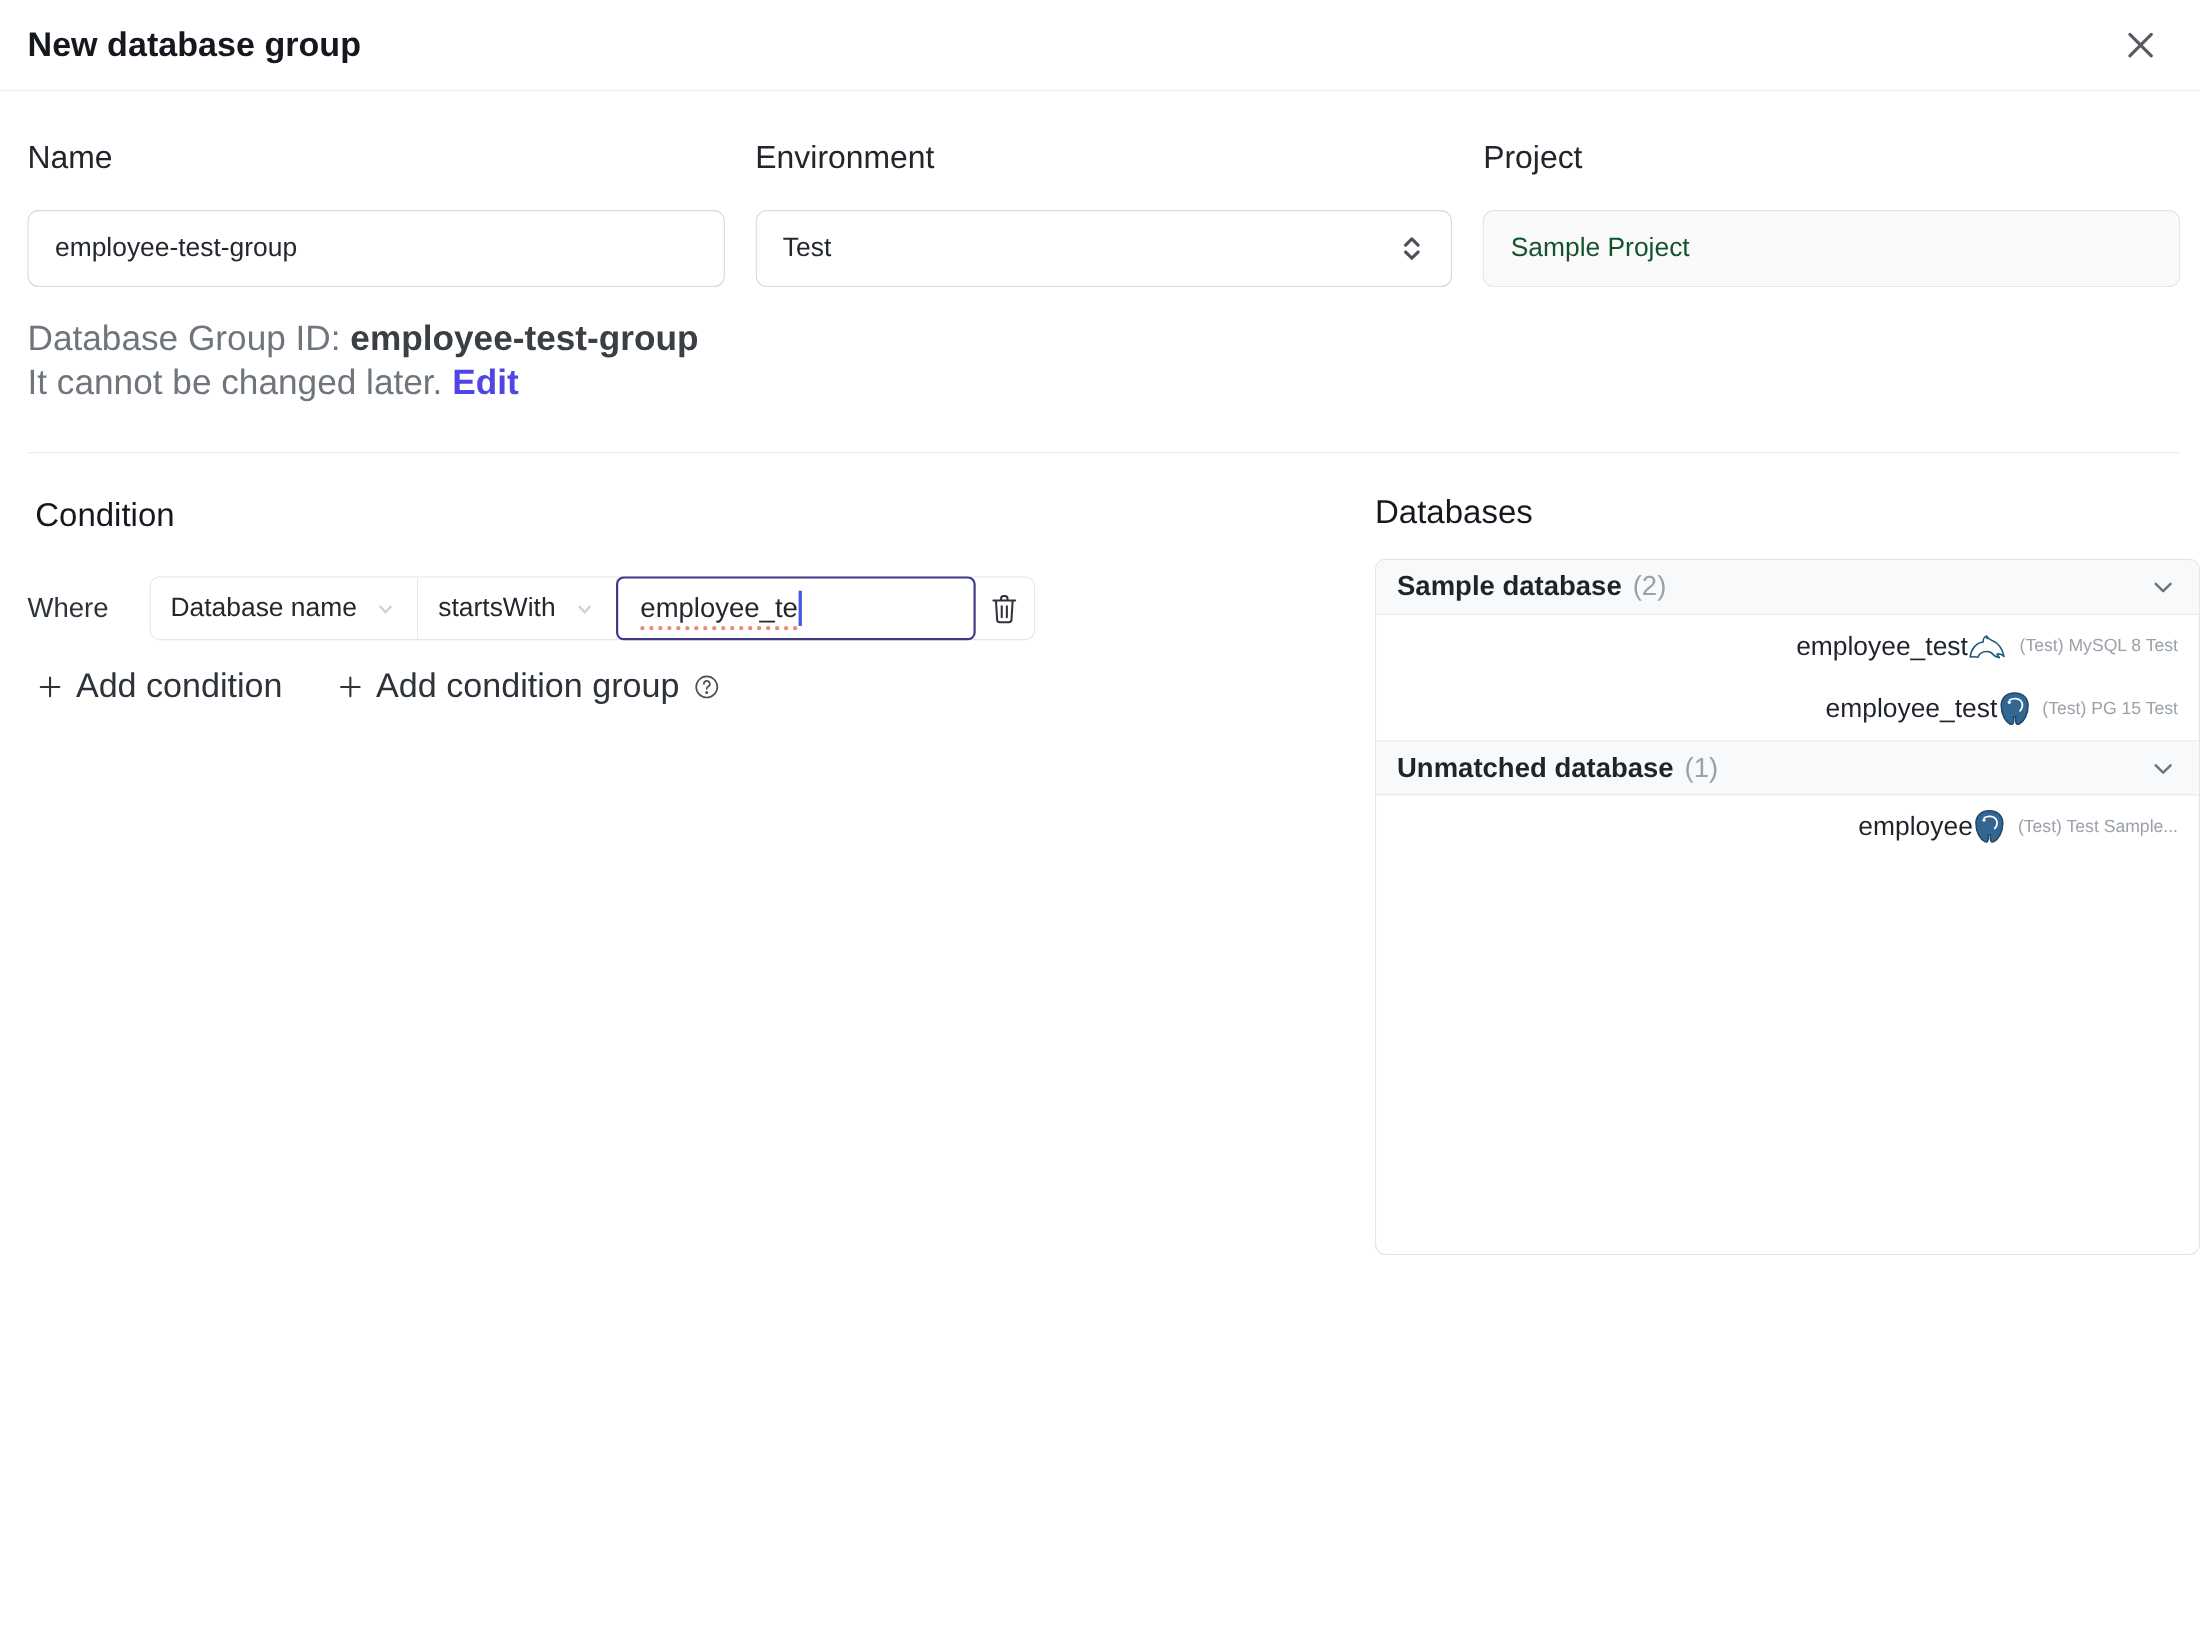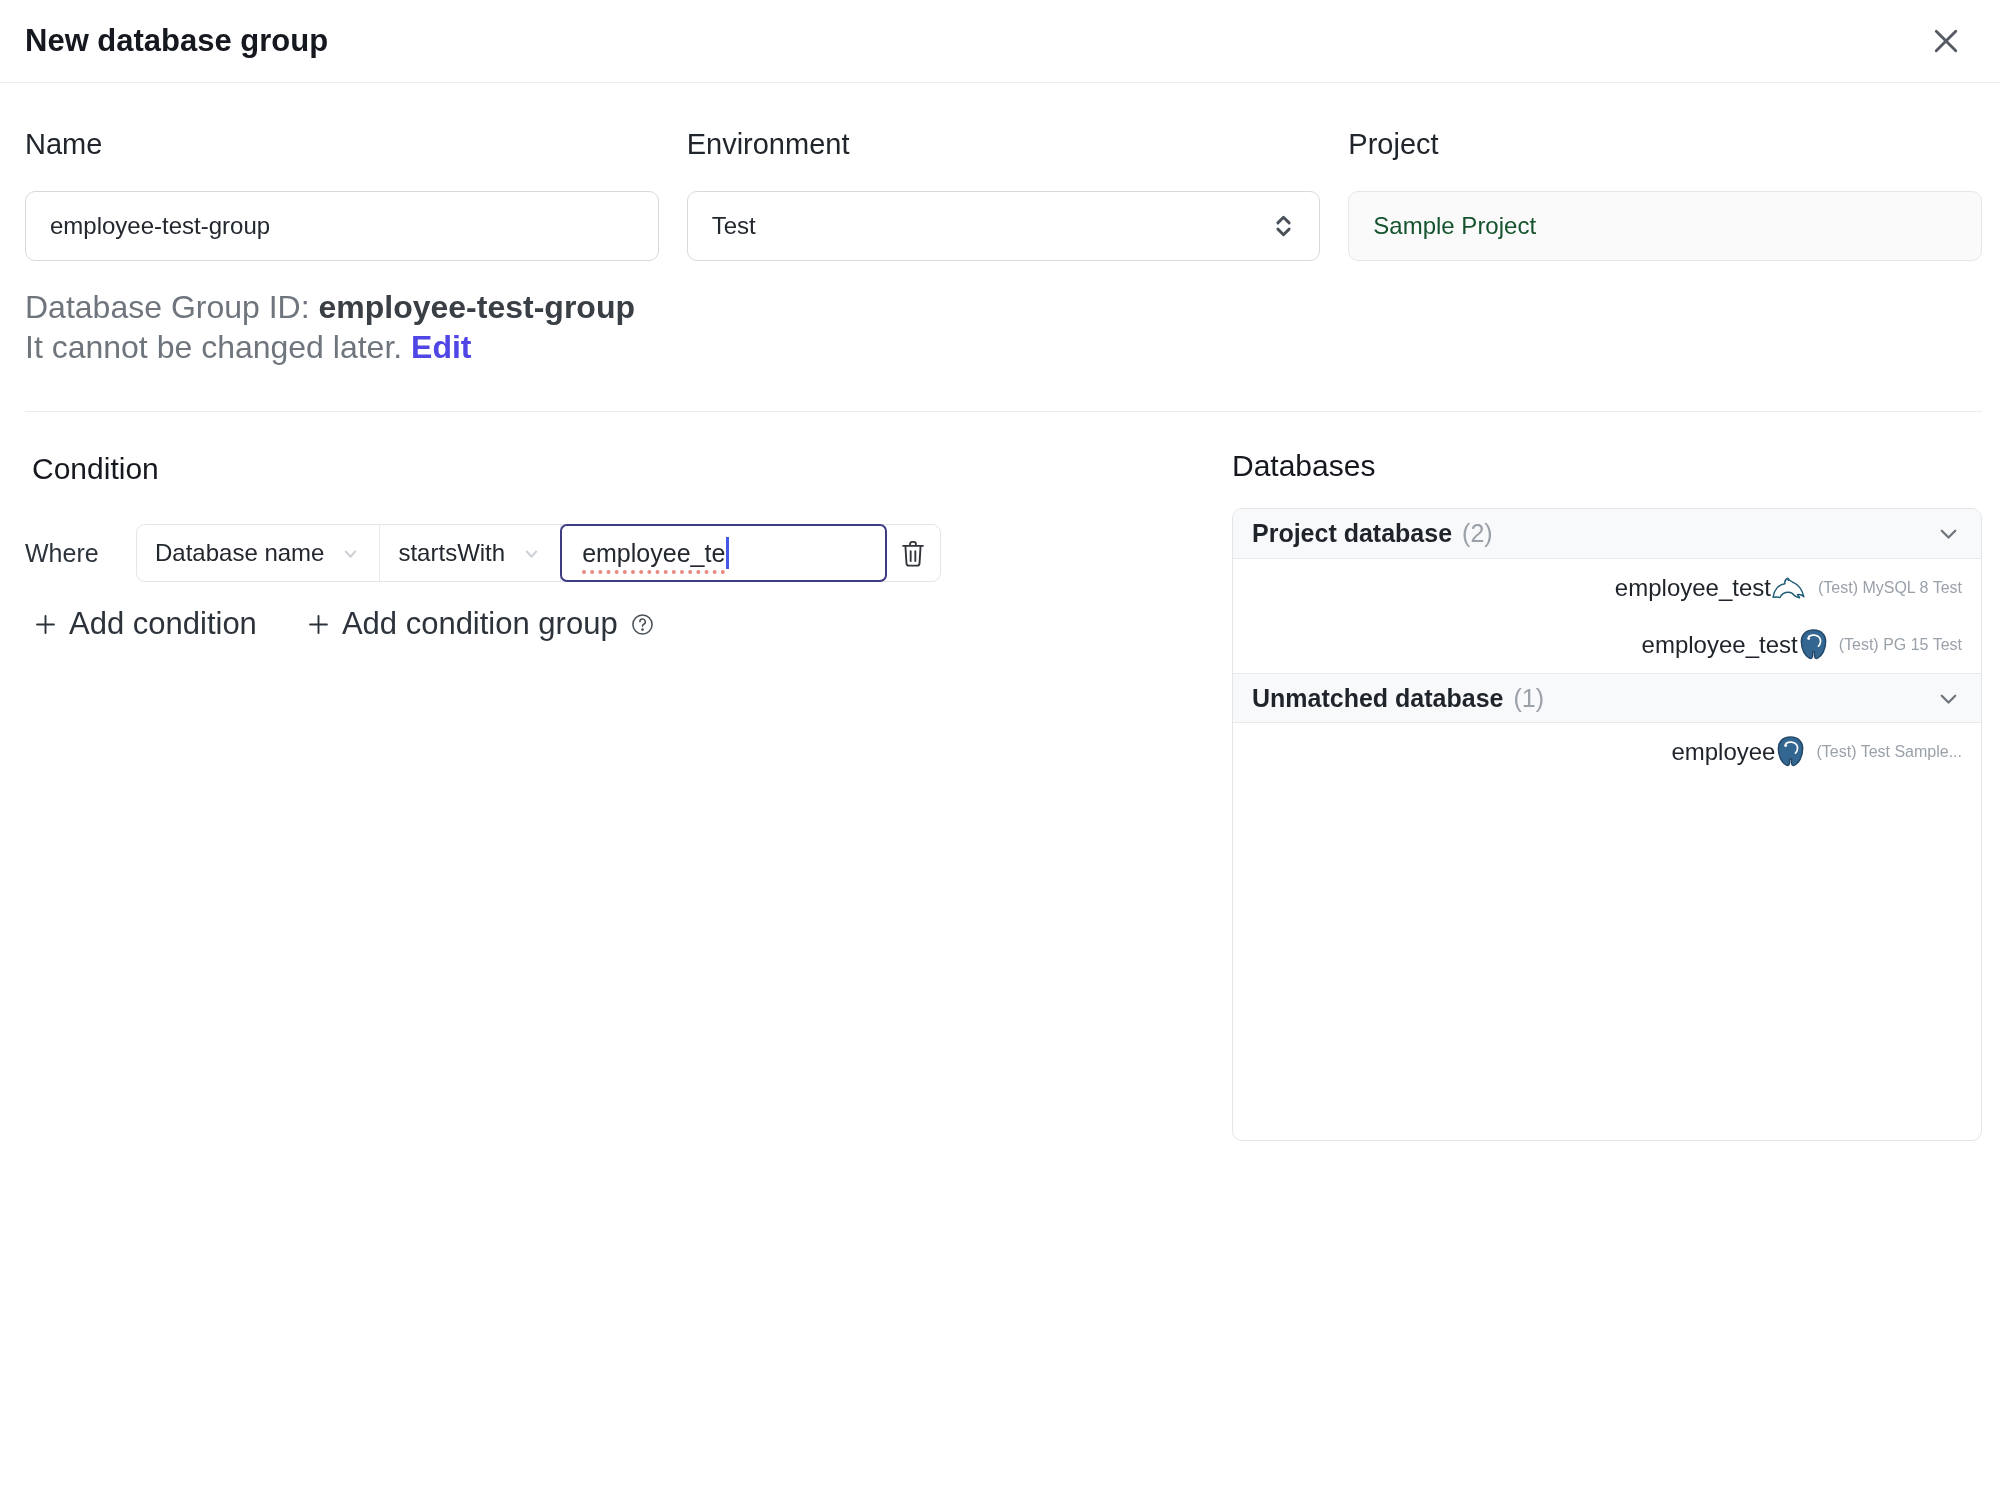--- a/index.html
+++ b/index.html
@@ -40,21 +40,21 @@
   .id-hint {
     margin:26px 18px 0 25px; max-width:625px;
     font-size:32px; line-height:40px; color:#6f757d;
   }
   .id-strong { color:#3a3f46; font-weight:700; }
   .edit-link { color:#4f46e5; font-weight:700; text-decoration:none; cursor:pointer; }
 
   .divider { height:1px; background:#ececee; margin:44px 18px 0 25px; }
 
   
-  .content { display:flex; align-items:flex-start; padding-right:18px; }
+  .content { display:flex; align-items:flex-start; }
 
   .cond-col { flex:1; padding-left:25px; padding-top:40px; }
   .section-heading { font-size:30px; font-weight:500; color:#15181e; margin:0; }
   .cond-heading { margin-left:7px; margin-bottom:38px; }
 
   .cond-row { display:flex; align-items:center; }
   .where-label { font-size:25px; color:#2d333b; width:111px; }
   .cond-group {
     display:flex; align-items:stretch; height:58px;
     border:1px solid #e3e5e8; border-radius:9px; background:#fff;
@@ -212,21 +212,21 @@
       </span>
     </div>
   </div>
 
   <div class="db-col">
     <h2 class="section-heading db-heading">Databases</h2>
 
     <div class="db-panel">
 
       <div class="db-group-header">
-        <span class="db-group-title">Project database</span>
+        <span class="db-group-title">Sample database</span>
         <span class="db-group-count">(2)</span>
         <span class="db-group-chevron">
           <svg width="27" height="27" viewBox="0 0 24 24" fill="none" stroke="#6e747c" stroke-width="2" stroke-linecap="round" stroke-linejoin="round">
               <path d="M6 9.5l6 6 6-6"></path>
             </svg>
         </span>
       </div>
 
       <div class="db-row">
         <span class="db-name">employee_test</span>

